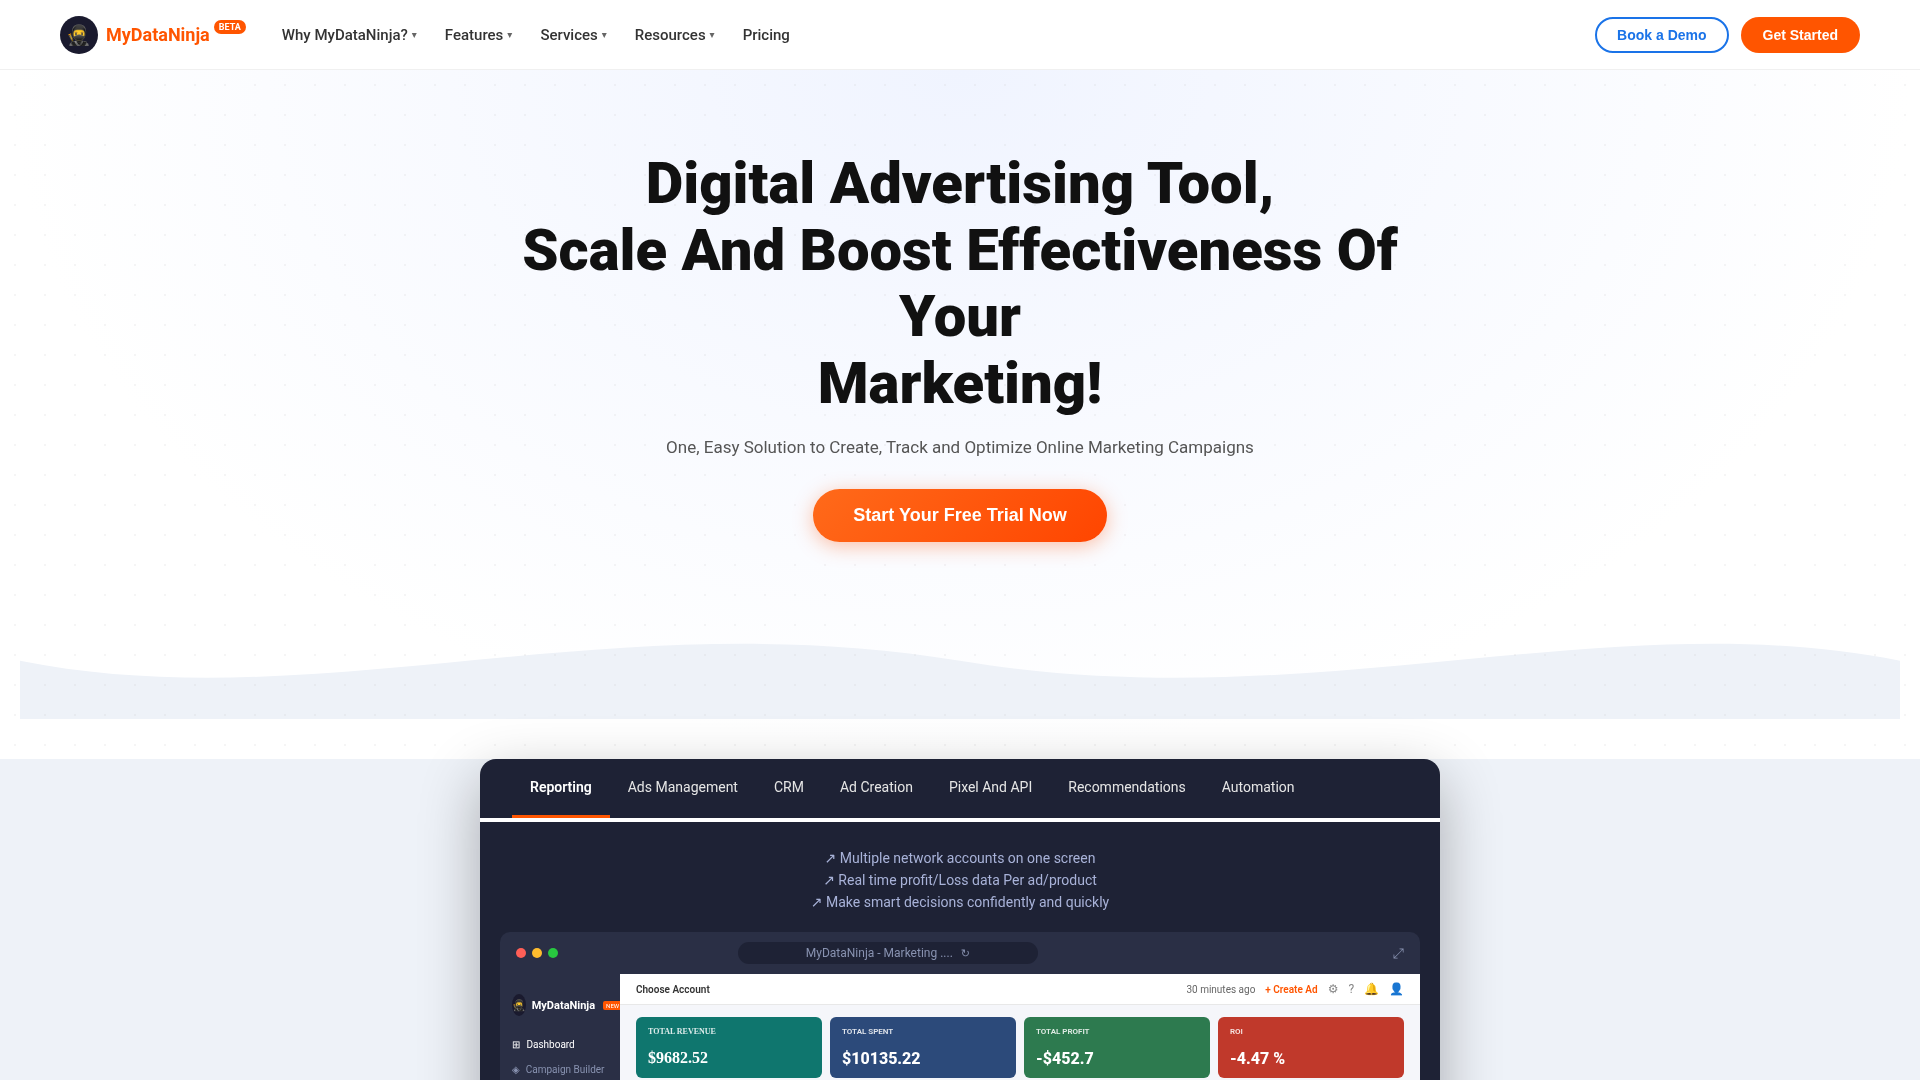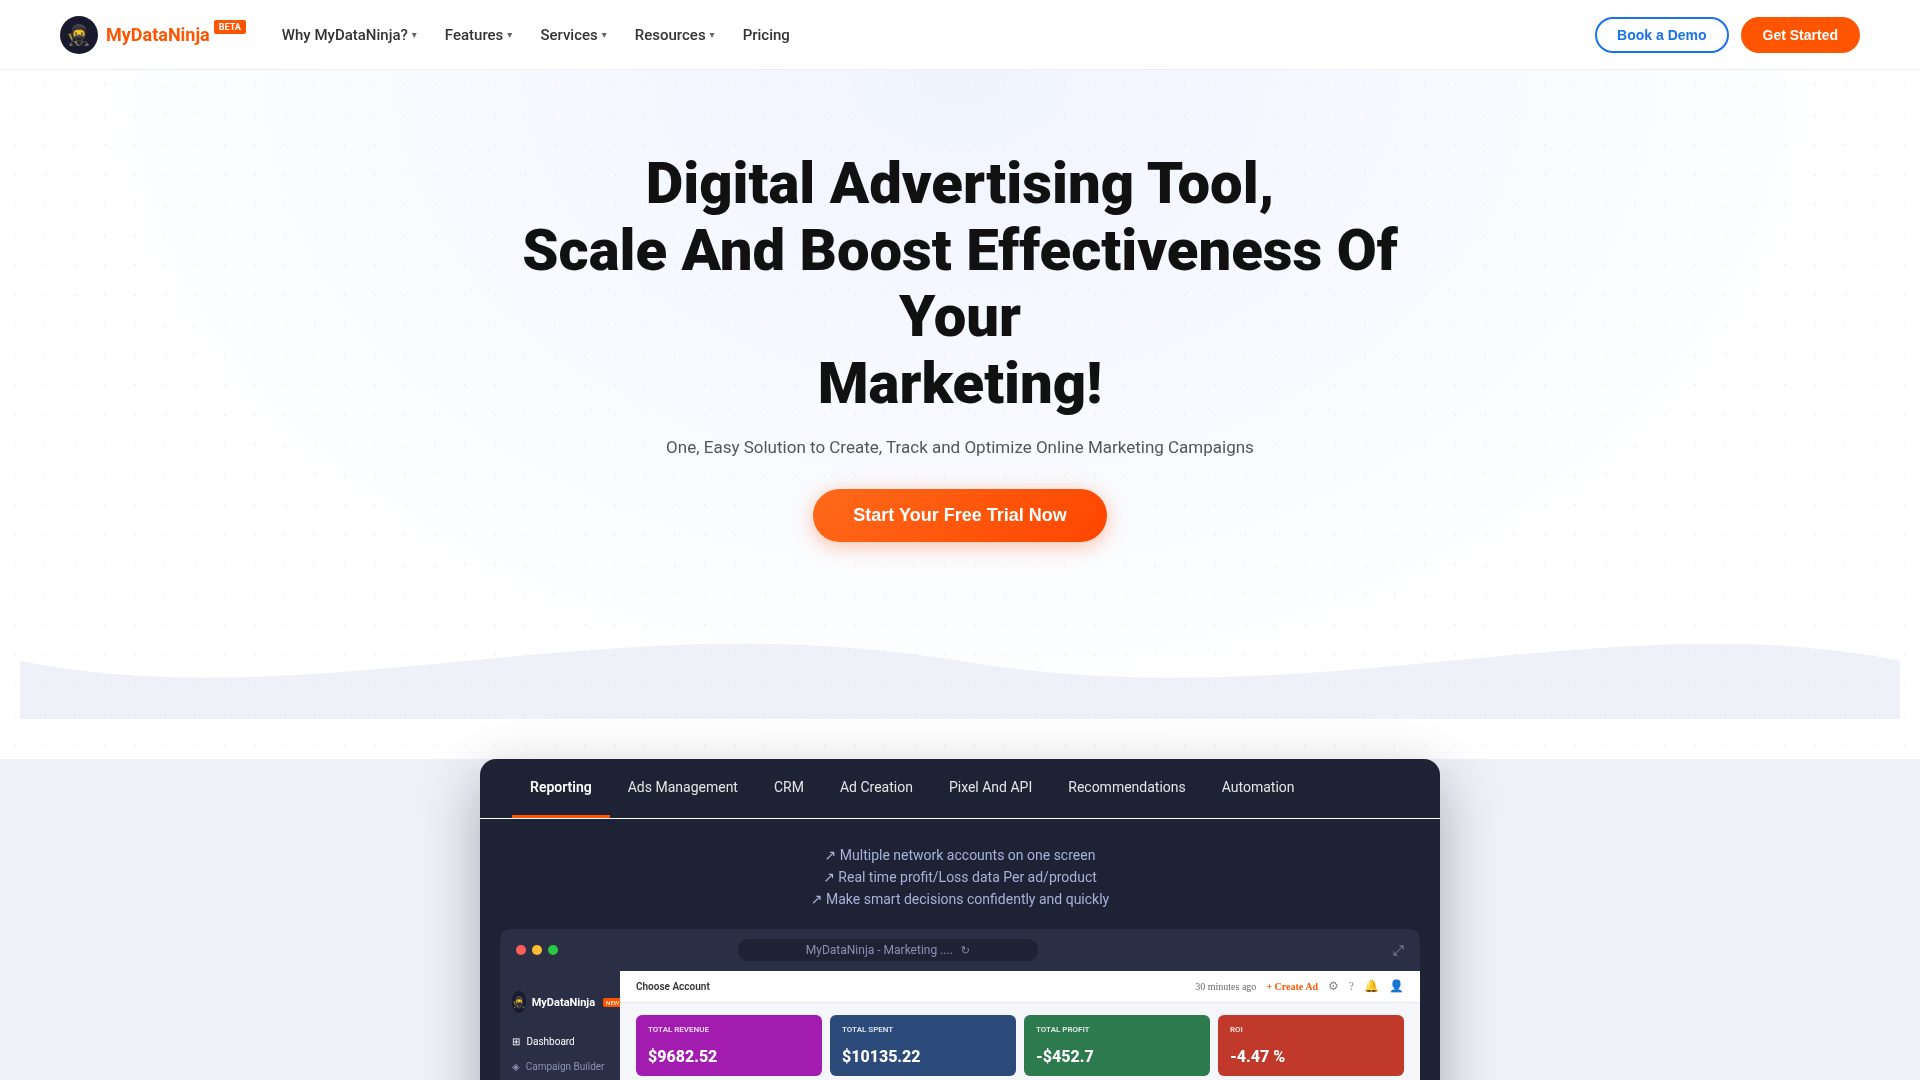--- a/index.html
+++ b/index.html
@@ -24,21 +24,21 @@
       width: 38px; height: 38px; border-radius: 50%; background: #1a1a2e;
       display: flex; align-items: center; justify-content: center; position: relative;
     }
     .logo-icon::after {
       content: '🥷'; font-size: 20px;
     }
     .logo-text { font-size: 18px; font-weight: 700; color: #1a1a2e; }
     .logo-text span { color: #ff5500; text-align: right; }
     .beta-badge {
       background: #ff5500; color: #fff; font-size: 9px; font-weight: 700;
-      padding: 2px 5px; border-radius: 2px; position: relative; top: -8px; left: -4px;
+      padding: 2px 5px; border-radius: 7px; position: relative; top: -8px; left: -4px;
     }
     .nav-links { display: flex; align-items: center; gap: 28px; }
     .nav-link {
       display: flex; align-items: center; gap: 4px;
       font-size: 15px; color: #333; font-weight: 500; cursor: pointer;
       text-decoration: none;
     }
     .chevron { font-size: 10px; color: #666; }
     .nav-right { display: flex; align-items: center; gap: 12px; }
     .btn-demo {
@@ -117,21 +117,21 @@
       margin: 0 auto;
       box-shadow: 0 20px 60px rgba(0,0,0,0.3);
     }
 
     
     .feature-tabs {
       display: flex;
       align-items: center;
       gap: 0;
       padding: 0 32px;
-      border-bottom: 1px solid #ffffff;
+      border-bottom: 4px solid #ffffff;
     }
     .tab-item {
       padding: 20px 18px;
       font-size: 14px;
       color: #e5e5e5;
       cursor: pointer;
       border-bottom: 3px solid transparent;
       white-space: nowrap;
     }
     .tab-item.active {
@@ -229,35 +229,35 @@
     .app-topbar {
       background: #fff;
       border-bottom: 1px solid #e8e8e8;
       padding: 8px 16px;
       display: flex;
       align-items: center;
       justify-content: space-between;
       font-size: 10px;
       color: #666;
     }
-    .app-topbar-actions { display: flex; gap: 10px; align-items: center; font-family: Liberation Serif, serif; }
+    .app-topbar-actions { display: flex; gap: 10px; align-items: center; }
     .app-topbar-icon { font-size: 12px; color: #888; }
     .app-body { padding: 12px 16px; }
     .stats-row {
       display: grid;
       grid-template-columns: repeat(4, 1fr);
       gap: 8px;
       margin-bottom: 10px;
     }
     .stat-card {
       border-radius: 6px;
       padding: 10px 12px;
       color: #fff;
     }
-    .stat-card.blue { background: #a21caf; }
+    .stat-card.blue { background: #0f766e; font-family: Liberation Serif, serif; }
     .stat-card.dark-blue { background: #2c4a7a; }
     .stat-card.green { background: #2d7a4f; }
     .stat-card.red { background: #c0392b; }
     .stat-label { font-size: 8px; font-weight: 600; text-transform: uppercase; opacity: 0.85; }
     .stat-value { font-size: 16px; font-weight: 800; margin-top: 13px; }
     .filter-row {
       display: flex;
       align-items: center;
       justify-content: space-between;
       margin-bottom: 8px;

